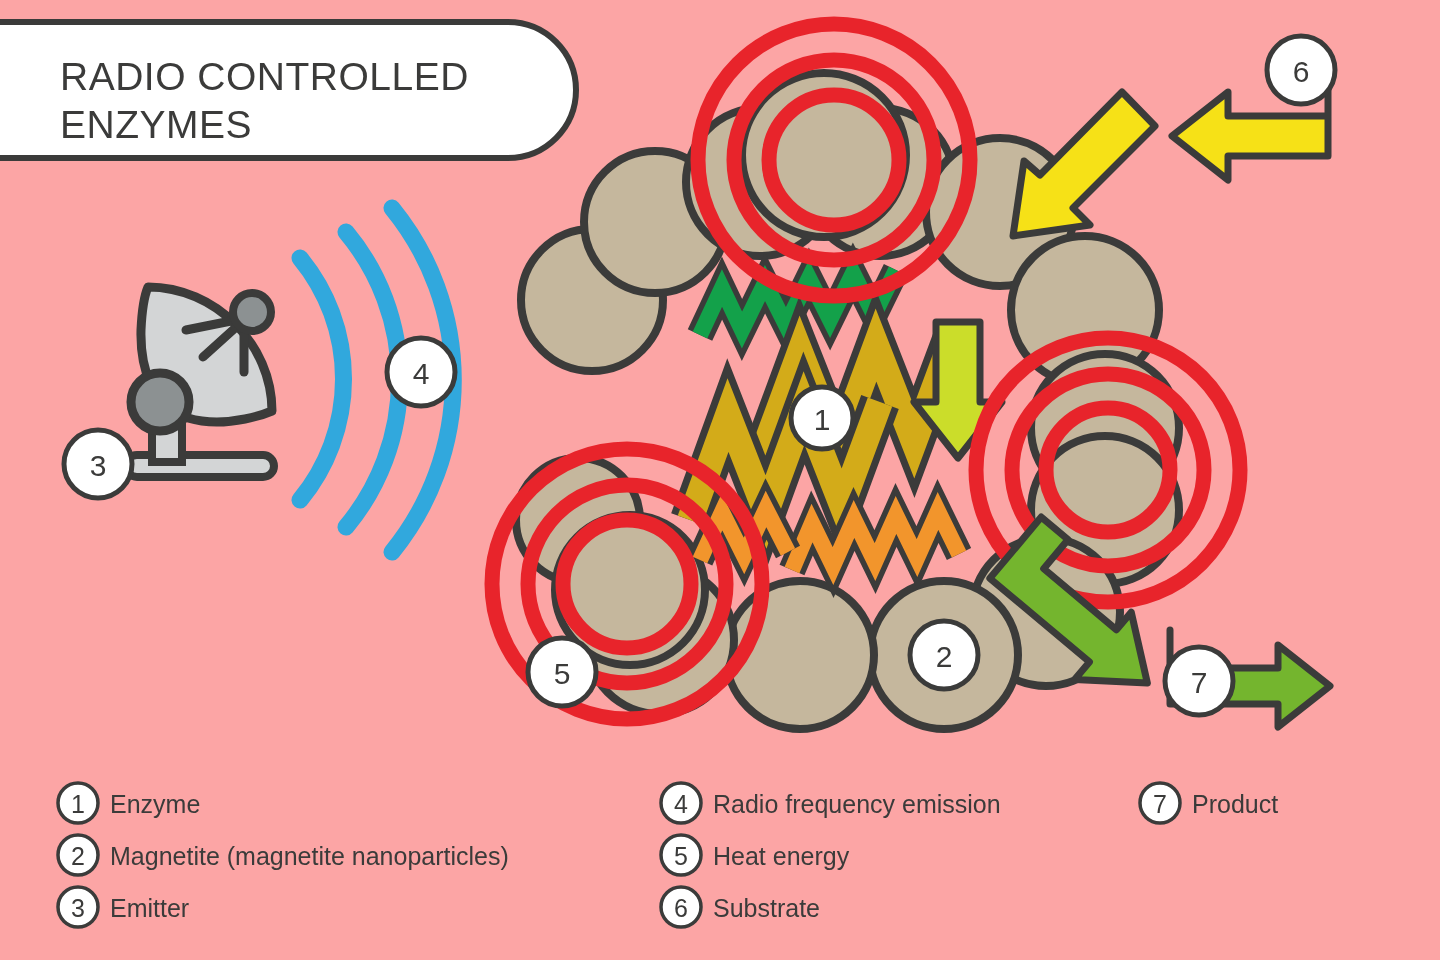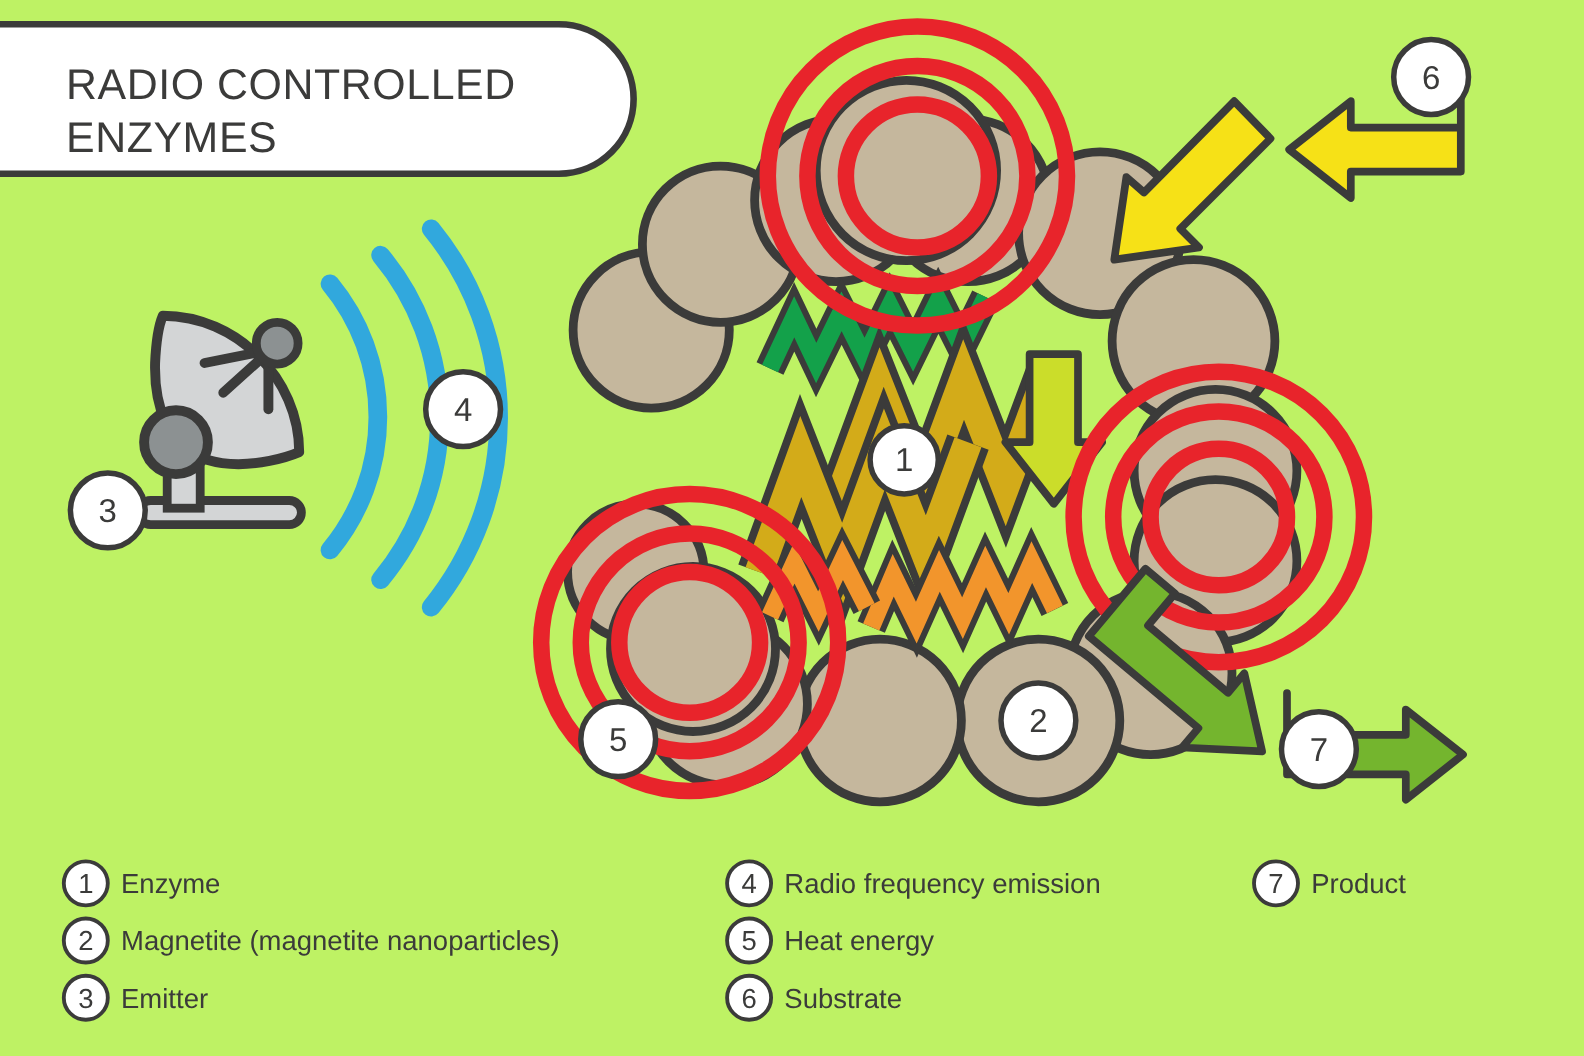--- a/index.html
+++ b/index.html
@@ -1,18 +1,18 @@
 <!DOCTYPE html>
 <html><head>
 <meta charset="utf-8">
 <style>
   html,body{margin:0;padding:0;background:#ffffff;}
   body{width:1440px;height:960px;overflow:hidden;
        font-family:"Liberation Sans", sans-serif;color:#3b3b3a;}
-  #stage{position:relative;width:1440px;height:960px;background:#bef264;}
+  #stage{position:relative;width:1440px;height:960px;background:#fca5a5;}
   svg#scene{position:absolute;inset:0;width:1440px;height:960px;display:block;}
   .ttl-text{font-family:"Liberation Sans", sans-serif;font-size:39px;font-weight:400;
             letter-spacing:.5px;fill:#3b3b3a;}
   .badge-num{font-family:"Liberation Sans", sans-serif;font-size:30px;fill:#3b3b3a;
              text-anchor:middle;dominant-baseline:central;}
   .badge-num-sm{font-family:"Liberation Sans", sans-serif;font-size:25px;fill:#3b3b3a;
              text-anchor:middle;dominant-baseline:central;}
   .legend-label{font-family:"Liberation Sans", sans-serif;font-size:25px;fill:#3b3b3a;
              dominant-baseline:central;}
 </style>

